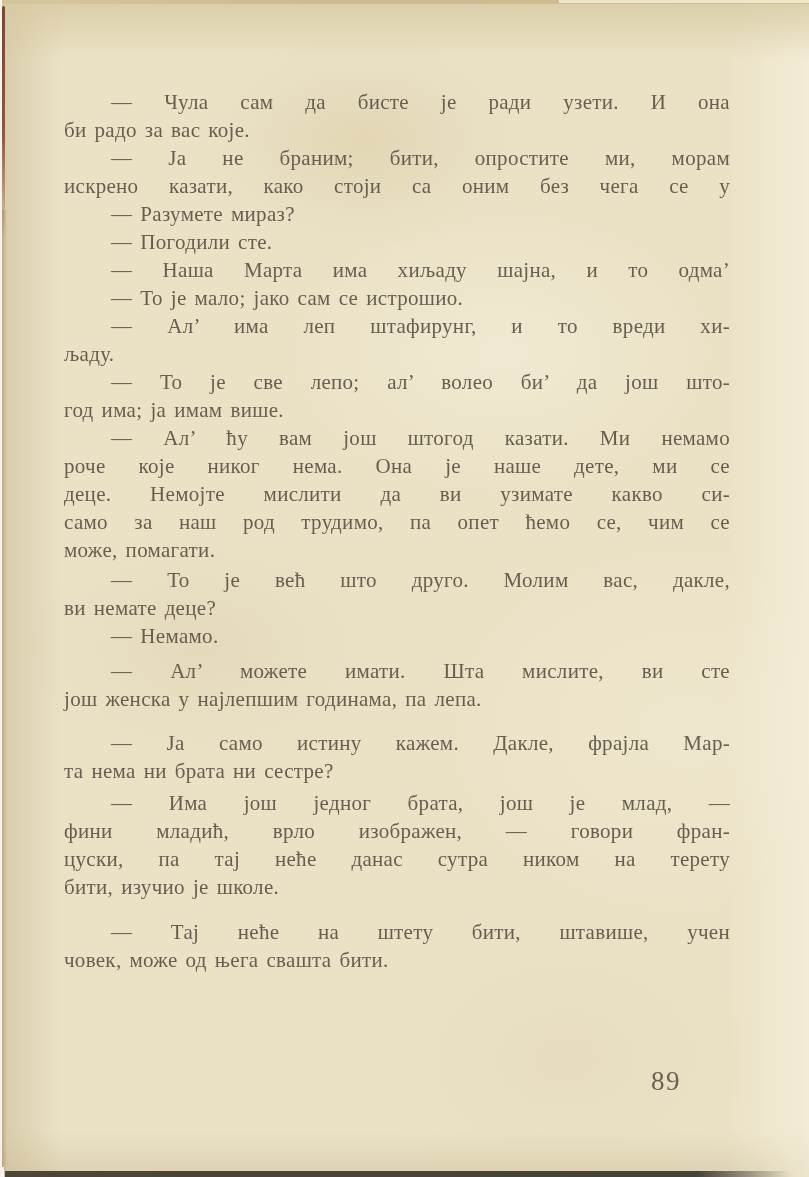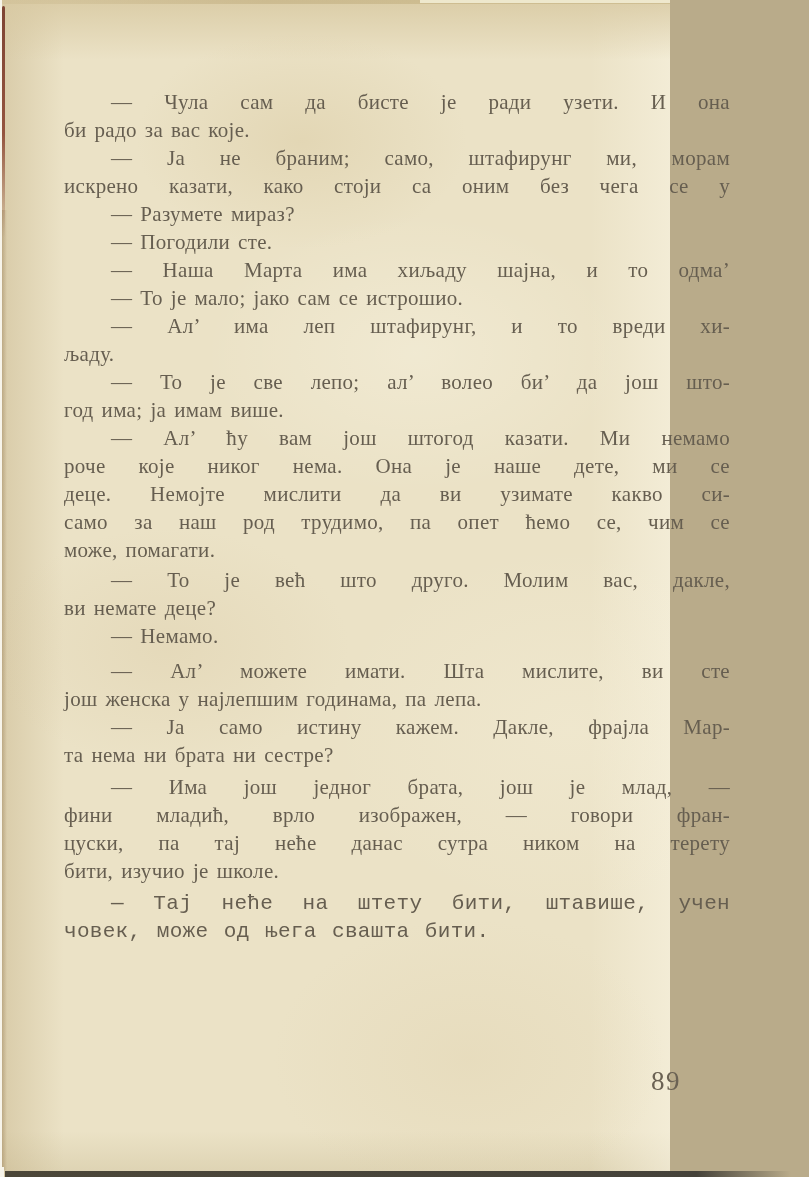--- a/index.html
+++ b/index.html
@@ -2,21 +2,21 @@
 <html><head>
 <meta charset="utf-8">
 <style>
   html,body{margin:0;padding:0;}
   body{
     width:809px;height:1177px;overflow:hidden;
     background:#b9ab8a;
     font-family:"Liberation Serif","DejaVu Serif",serif;
   }
   .page{
-    position:relative;width:670px;height:1177px;
+    position:relative;width:809px;height:1177px;
     background-color:#ebe2c6;
     background-image:
       radial-gradient(ellipse 300px 200px at 62% 30%, rgba(255,252,240,0.28), transparent 70%),
       radial-gradient(ellipse 340px 260px at 85% 62%, rgba(248,242,222,0.30), transparent 70%),
       radial-gradient(ellipse 260px 170px at 25% 55%, rgba(213,195,155,0.28), transparent 70%),
       radial-gradient(ellipse 230px 150px at 45% 12%, rgba(211,193,148,0.35), transparent 72%),
       radial-gradient(ellipse 280px 200px at 70% 90%, rgba(222,207,170,0.30), transparent 70%),
       linear-gradient(180deg, rgba(216,201,162,0.85) 0px, rgba(216,201,162,0) 60px),
       linear-gradient(90deg, rgba(198,180,138,0.50) 0px, rgba(198,180,138,0) 64px),
       linear-gradient(270deg, rgba(249,244,227,0.55) 0px, rgba(249,244,227,0) 80px),
@@ -65,21 +65,21 @@
   <div class="edge spine-soft"></div>
   <div class="edge edge-bottom-dark"></div>
   <div class="edge edge-bottom-left-white"></div>
 
   <div class="textblock" id="textblock">
       <p class="para">
         <span class="line first">— Чула сам да бисте је ради узети. И она</span>
         <span class="line lastline">би радо за вас које.</span>
       </p>
       <p class="para">
-        <span class="line first">— Ја не браним; само, штафирунг ми, морам</span>
+        <span class="line first">— Ја не браним; бити, опростите ми, морам</span>
         <span class="line">искрено казати, како стоји са оним без чега се у</span>
       </p>
       <p class="para">
         <span class="line first lastline">— Разумете мираз?</span>
       </p>
       <p class="para">
         <span class="line first lastline">— Погодили сте.</span>
       </p>
       <p class="para">
         <span class="line first">— Наша Марта има хиљаду шајна, и то одма’</span>
@@ -106,30 +106,30 @@
         <span class="line first">— То је већ што друго. Молим вас, дакле,</span>
         <span class="line lastline">ви немате деце?</span>
       </p>
       <p class="para">
         <span class="line first lastline">— Немамо.</span>
       </p>
       <p class="para" style="margin-top: 7px;">
         <span class="line first">— Ал’ можете имати. Шта мислите, ви сте</span>
         <span class="line lastline">још женска у најлепшим годинама, па лепа.</span>
       </p>
-      <p class="para" style="margin-top: 0;">
+      <p class="para" style="margin-top: 16px;">
         <span class="line first">— Ја само истину кажем. Дакле, фрајла Мар-</span>
         <span class="line lastline">та нема ни брата ни сестре?</span>
       </p>
       <p class="para" style="margin-top: 4px;">
         <span class="line first">— Има још једног брата, још је млад, —</span>
         <span class="line">фини младић, врло изображен, — говори фран-</span>
         <span class="line">цуски, па тај неће данас сутра ником на терету</span>
         <span class="line lastline">бити, изучио је школе.</span>
       </p>
-      <p class="para" style="margin-top: 5px; font-family: Liberation Mono, monospace;">
+      <p class="para" style="margin-top: 17px;">
         <span class="line first">— Тај неће на штету бити, штавише, учен</span>
         <span class="line lastline">човек, може од њега свашта бити.</span>
       </p>
     </div>
 
   <div class="pagenum">89</div>
 </div>
 
 </body></html>

